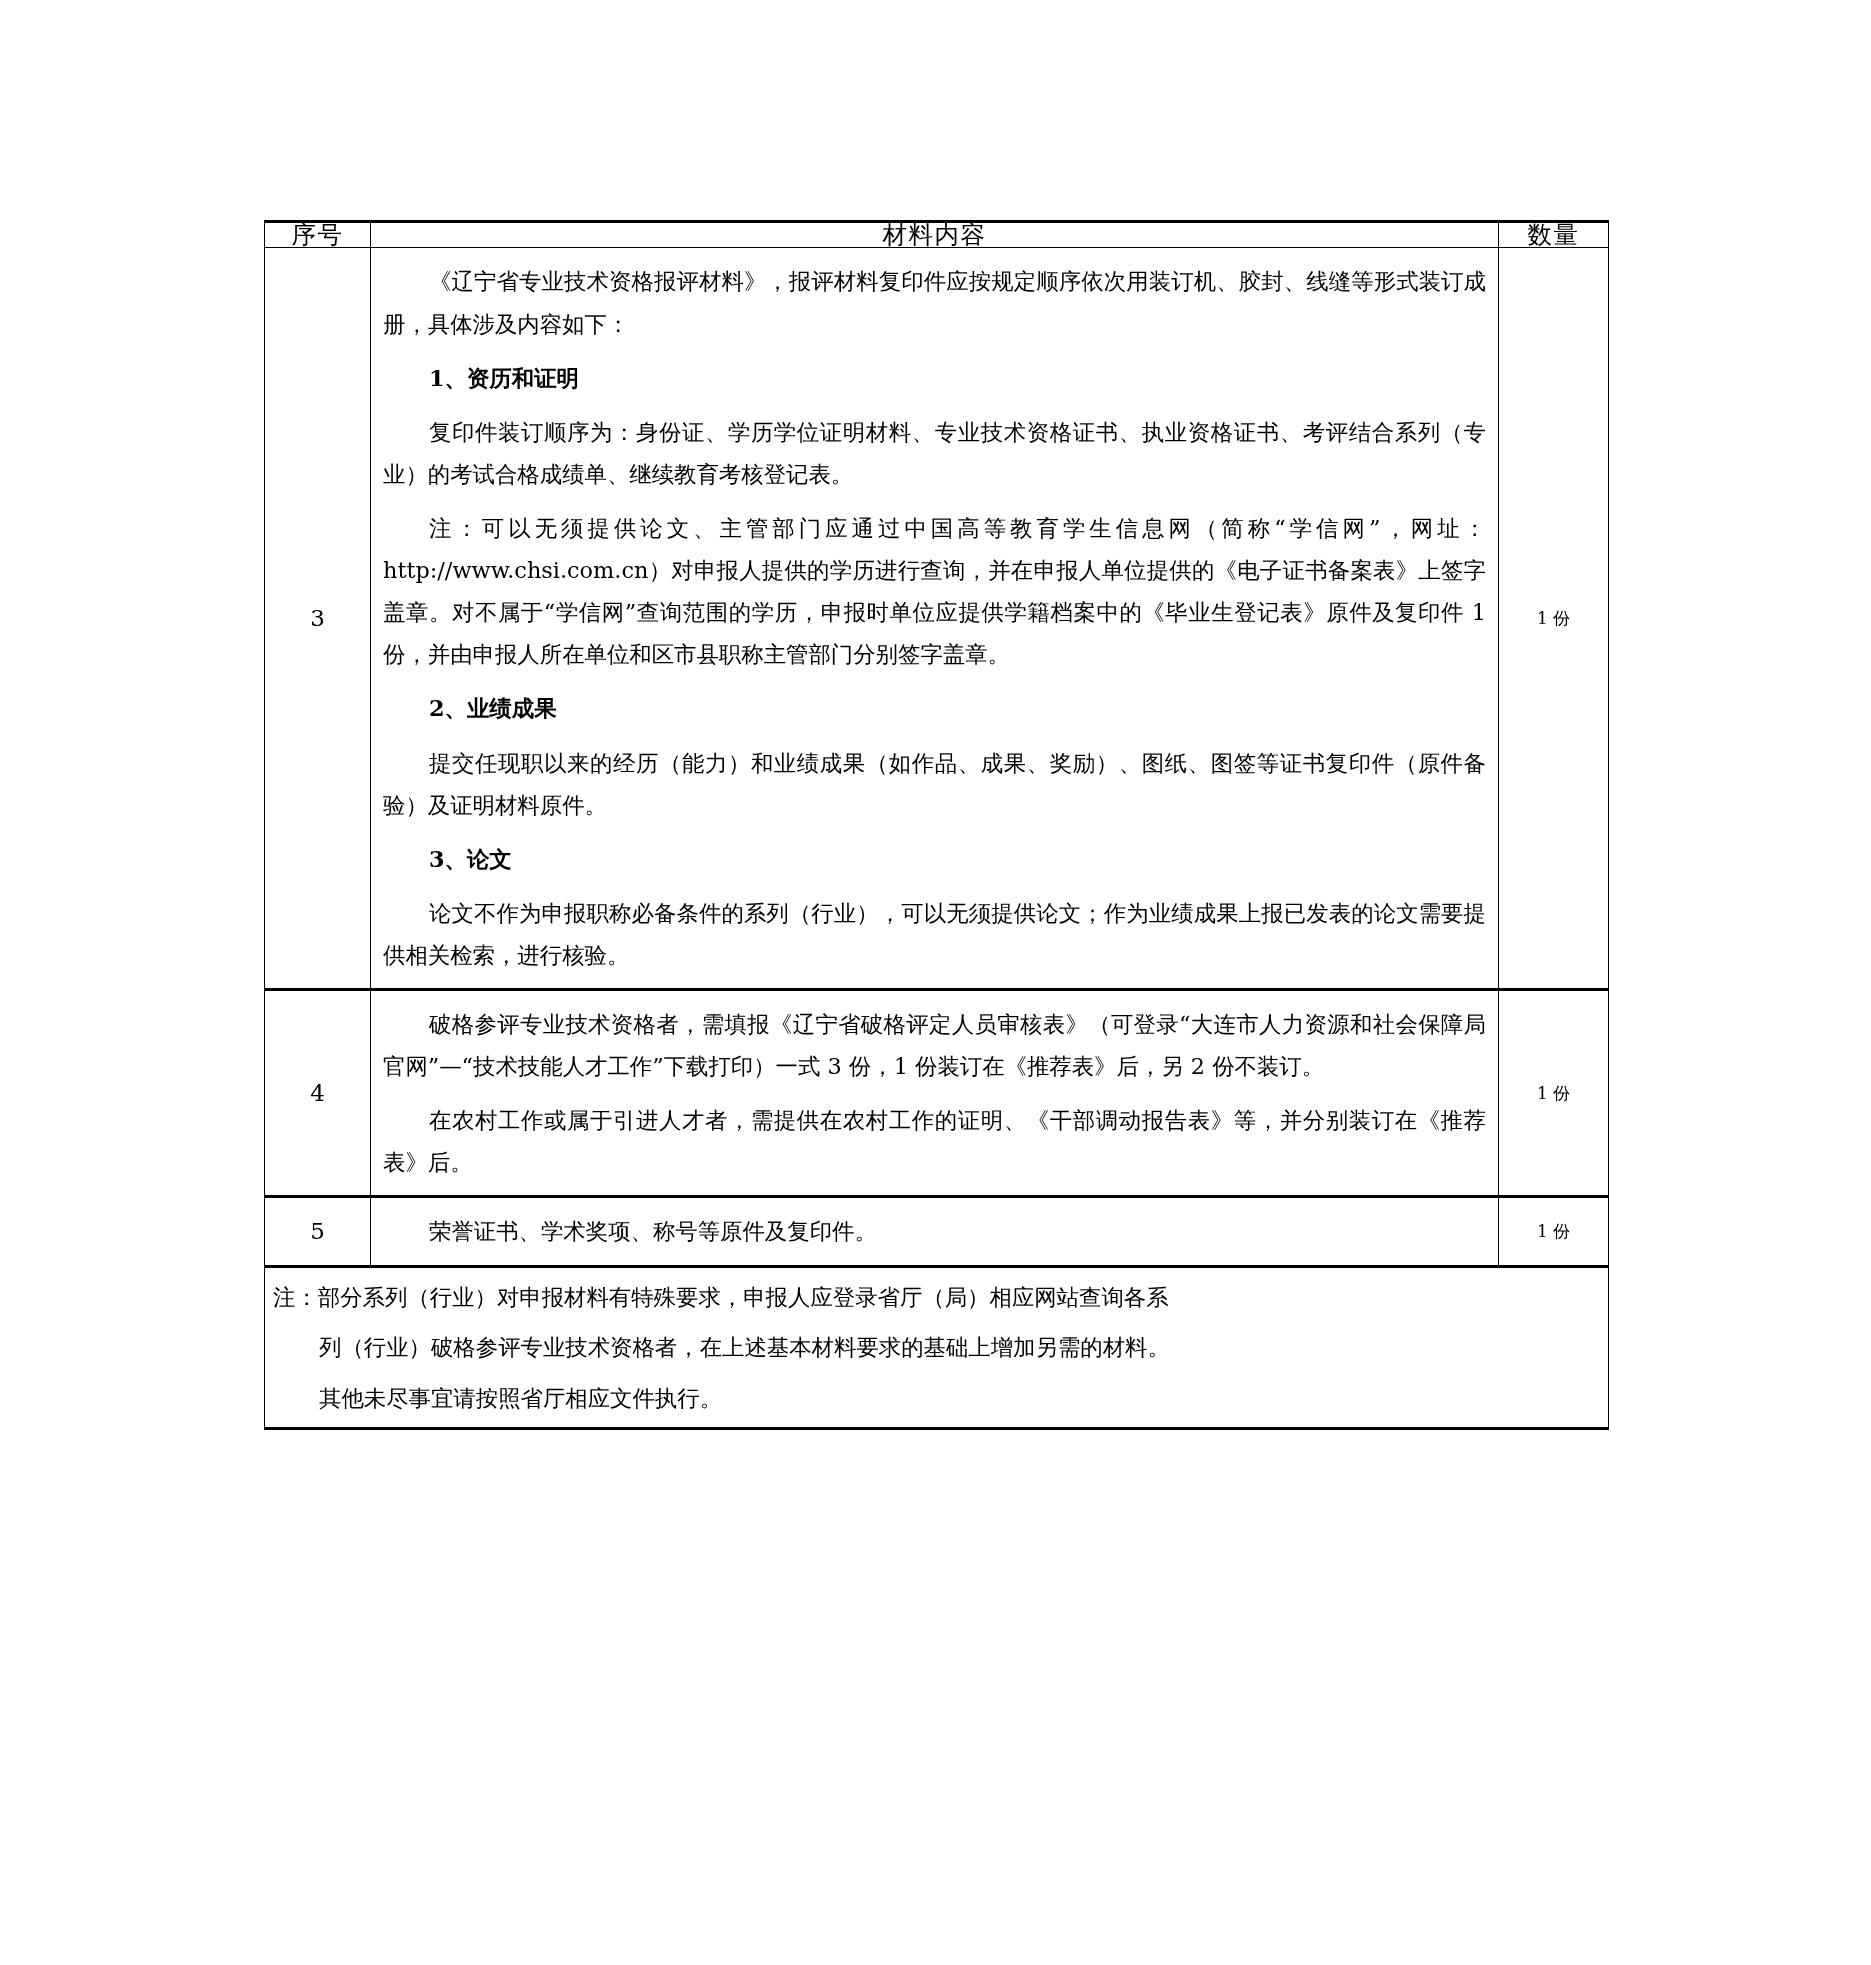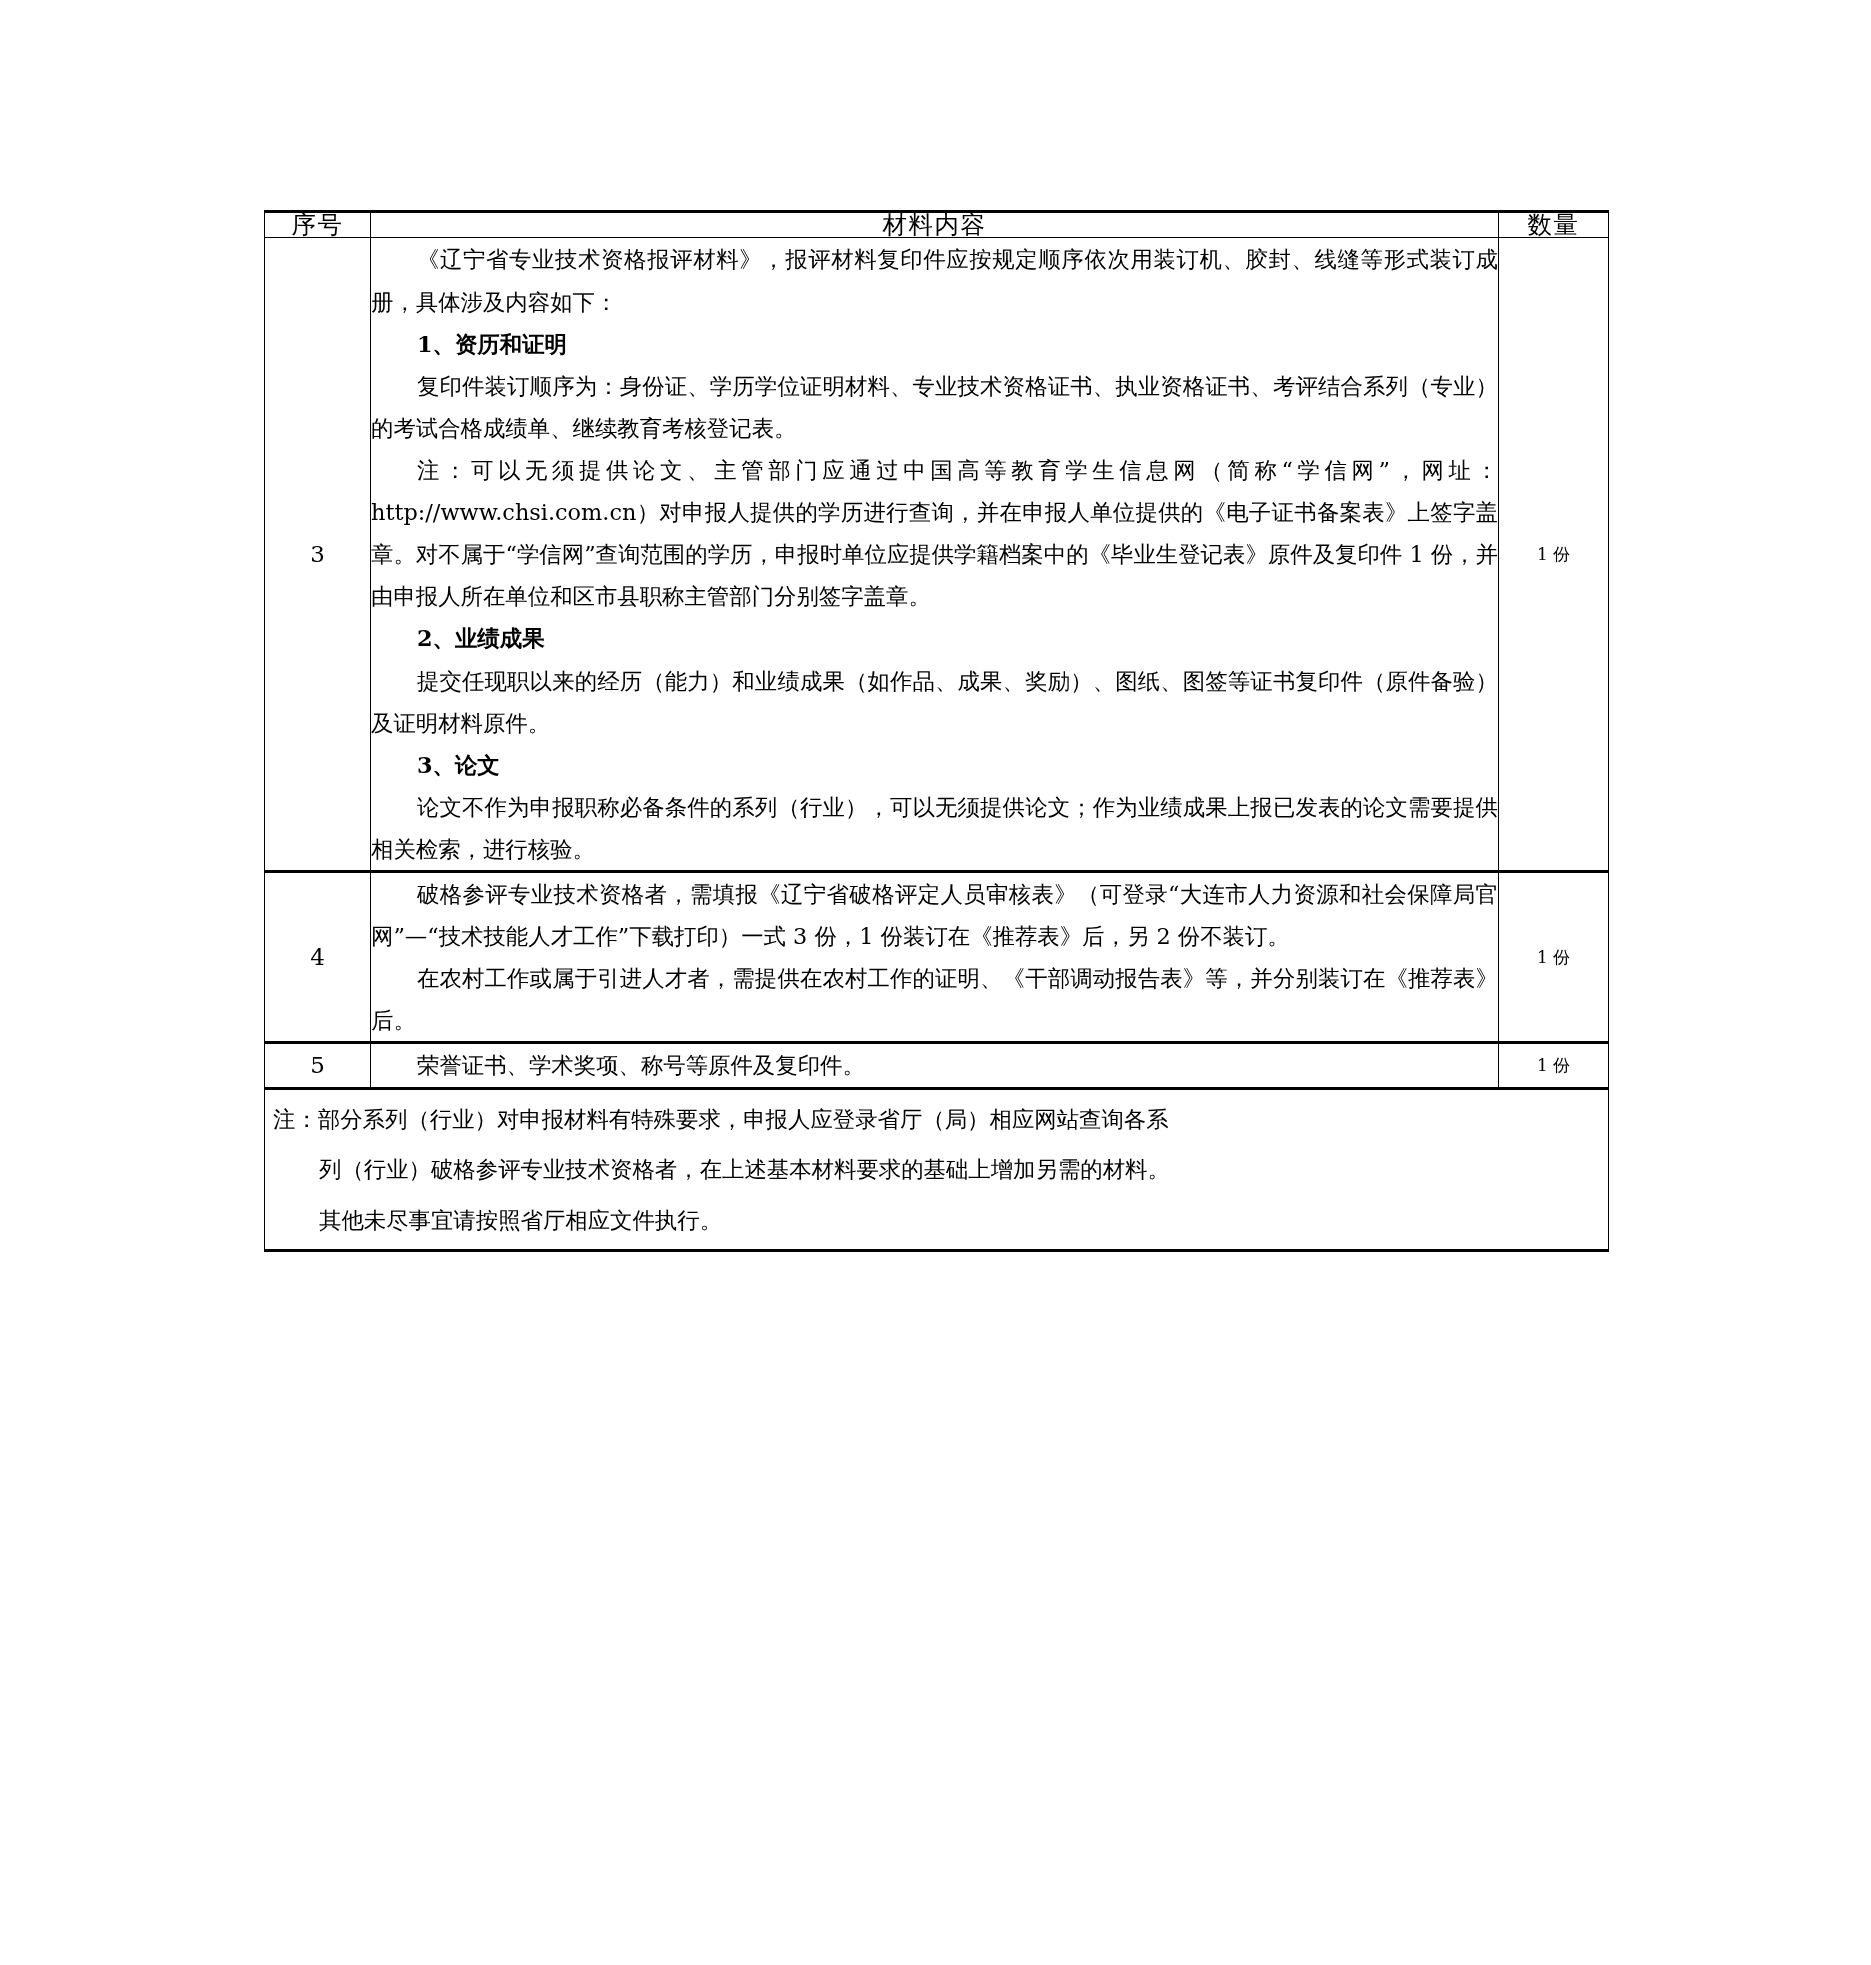--- a/index.html
+++ b/index.html
@@ -21,21 +21,21 @@
     top: 0; left: 0;
     width: 1872px;
     height: 2647px;
     background: #ffffff;
   }
 
   
   .doc-table {
     position: absolute;
     left: 264px;
-    top: 210px;
+    top: 220px;
     width: 1344px;
     border-collapse: collapse;
     table-layout: fixed;
   }
   .doc-table td {
     border: 1.2px solid #000000;
     vertical-align: middle;
     padding: 0;
   }
   .doc-table .thick-top { border-top-width: 3.5px; }
@@ -70,21 +70,21 @@
 
   
   .body-cell {
     padding: 17.3px 21px 17.3px 23.6px;
     font-size: 22.4px;
     line-height: 1.88;
     text-align: justify;
     text-justify: inter-ideograph;
   }
   .body-cell p {
-    margin: 0;
+    margin: 12px;
     text-indent: 0;
   }
   .body-cell p.indent {
     text-indent: 46px;
   }
   .body-cell p.sub-head {
     text-indent: 46px;
     font-weight: bold;
   }
 

